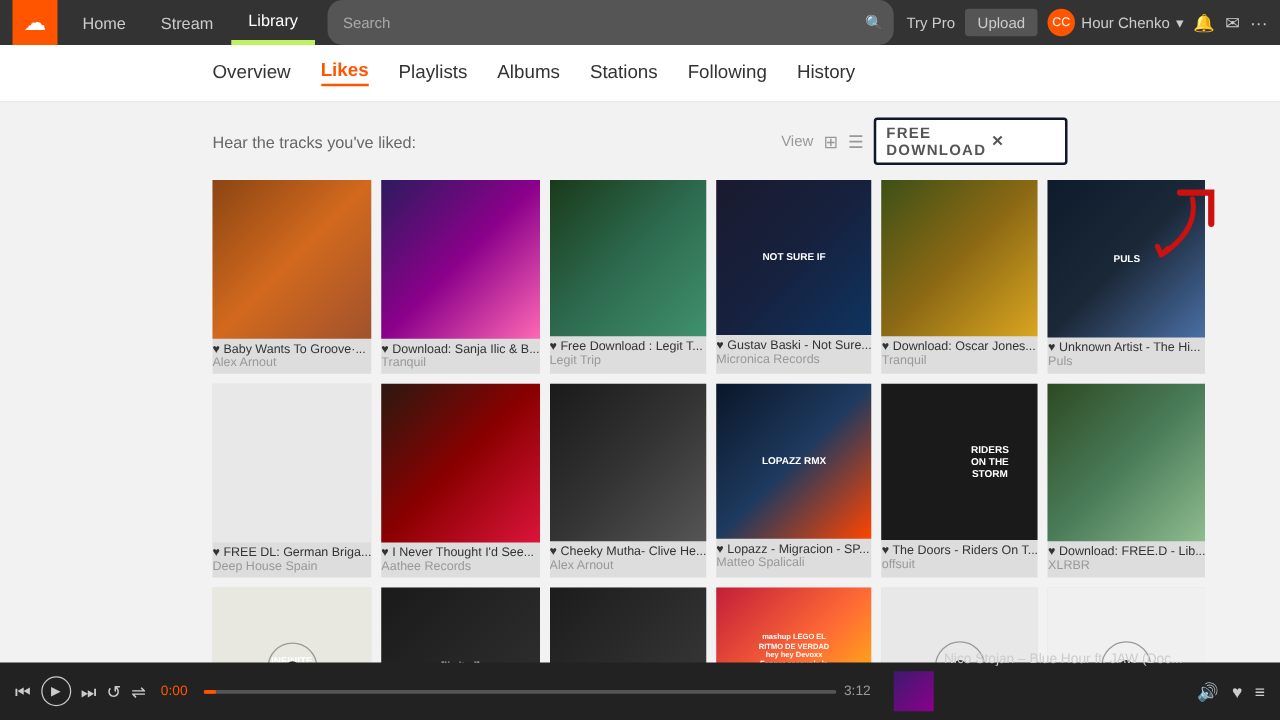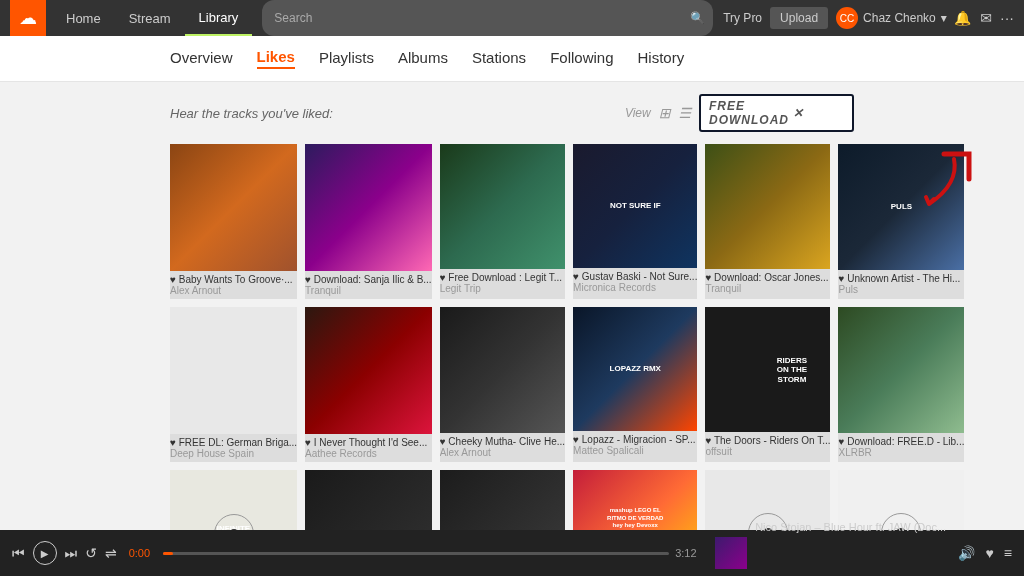--- a/index.html
+++ b/index.html
@@ -33,21 +33,21 @@
     }
     .nav-link {
       color: #ccc;
       font-size: 13px;
       padding: 0 14px;
       display: flex;
       align-items: center;
       cursor: pointer;
       text-decoration: none;
     }
-    .nav-link.active { color: white; border-bottom: 2px solid #bef264; }
+    .nav-link.active { color: white; border-bottom: 4px solid #bef264; }
     .nav-search {
       flex: 1;
       margin: 0 10px;
       position: relative;
     }
     .nav-search input {
       width: 100%;
       height: 36px;
       border-radius: 12px;
       border: none;
@@ -138,21 +138,20 @@
     
     .main {
       background: #f2f2f2;
       padding: 12px 170px 0;
     }
     .content-header {
       display: flex;
       align-items: center;
       justify-content: space-between;
       margin-bottom: 12px;
-      font-style: italic;
     }
     .hear-text {
       font-size: 13px;
       color: #666;
     }
     .view-controls {
       display: flex;
       align-items: center;
       gap: 8px;
     }
@@ -392,21 +391,21 @@
     </div>
     <div class="nav-search">
       <input type="text" placeholder="Search" style="">
       <span class="search-icon-btn">🔍</span>
     </div>
     <div class="nav-right">
       <span class="try-pro">Try Pro</span>
       <button class="upload-btn">Upload</button>
       <div class="user-info">
         <div class="avatar">CC</div>
-        <span>Chaz Chenko</span>
+        <span>Hour Chenko</span>
         <span>▾</span>
       </div>
       <div class="nav-icons">
         <span>🔔</span>
         <span>✉</span>
         <span>···</span>
       </div>
     </div>
   </div>
 

